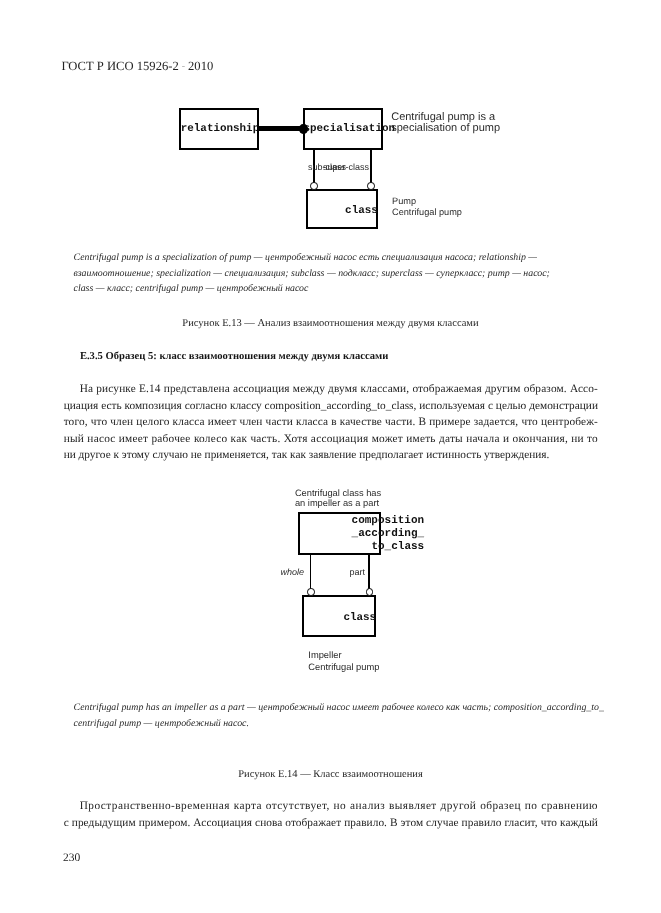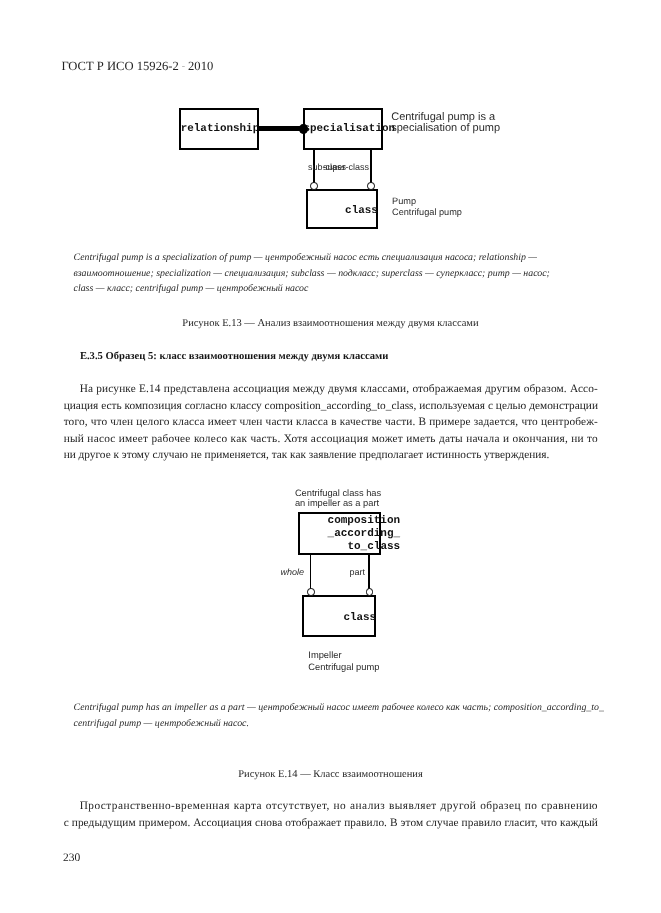--- a/index.html
+++ b/index.html
@@ -105,21 +105,21 @@
       <div class="tline tlast">ни другое к этому случаю не применяется, так как заявление предполагает истинность утверждения.</div>
     </div>
 
   <div class="dgm" style="left:0;top:0;width:661px;height:913px;">
     <div class="dnote" style="left:294.9px;top:487.5px;font-size:9.3px;line-height:10.5px;">
       <div>Centrifugal class has</div>
       <div>an impeller as a part</div>
     </div>
 
     <div class="dbox" style="left:298.2px;top:511.9px;width:82.4px;height:42.7px;"></div>
-    <div class="dbox-label" style="left:298.2px;top:514.8px;width:102px;font-size:11px;line-height:12.95px;">
+    <div class="dbox-label" style="left:298.2px;top:514.8px;width:102px;font-size:11px;line-height:12.95px;padding-left:24px;">
       <div>composition</div>
       <div>_according_</div>
       <div>to_class</div>
     </div>
 
     <div class="dline-v" style="left:309.6px;top:553.5px;width:1.9px;height:38.5px;"></div>
     <div class="dline-v" style="left:368.4px;top:553.5px;width:1.9px;height:38.5px;"></div>
 
     <div class="dlabel" style="left:280.4px;top:567px;font-style:italic;">whole</div>
     <div class="dlabel" style="left:349.4px;top:567px;">part</div>

